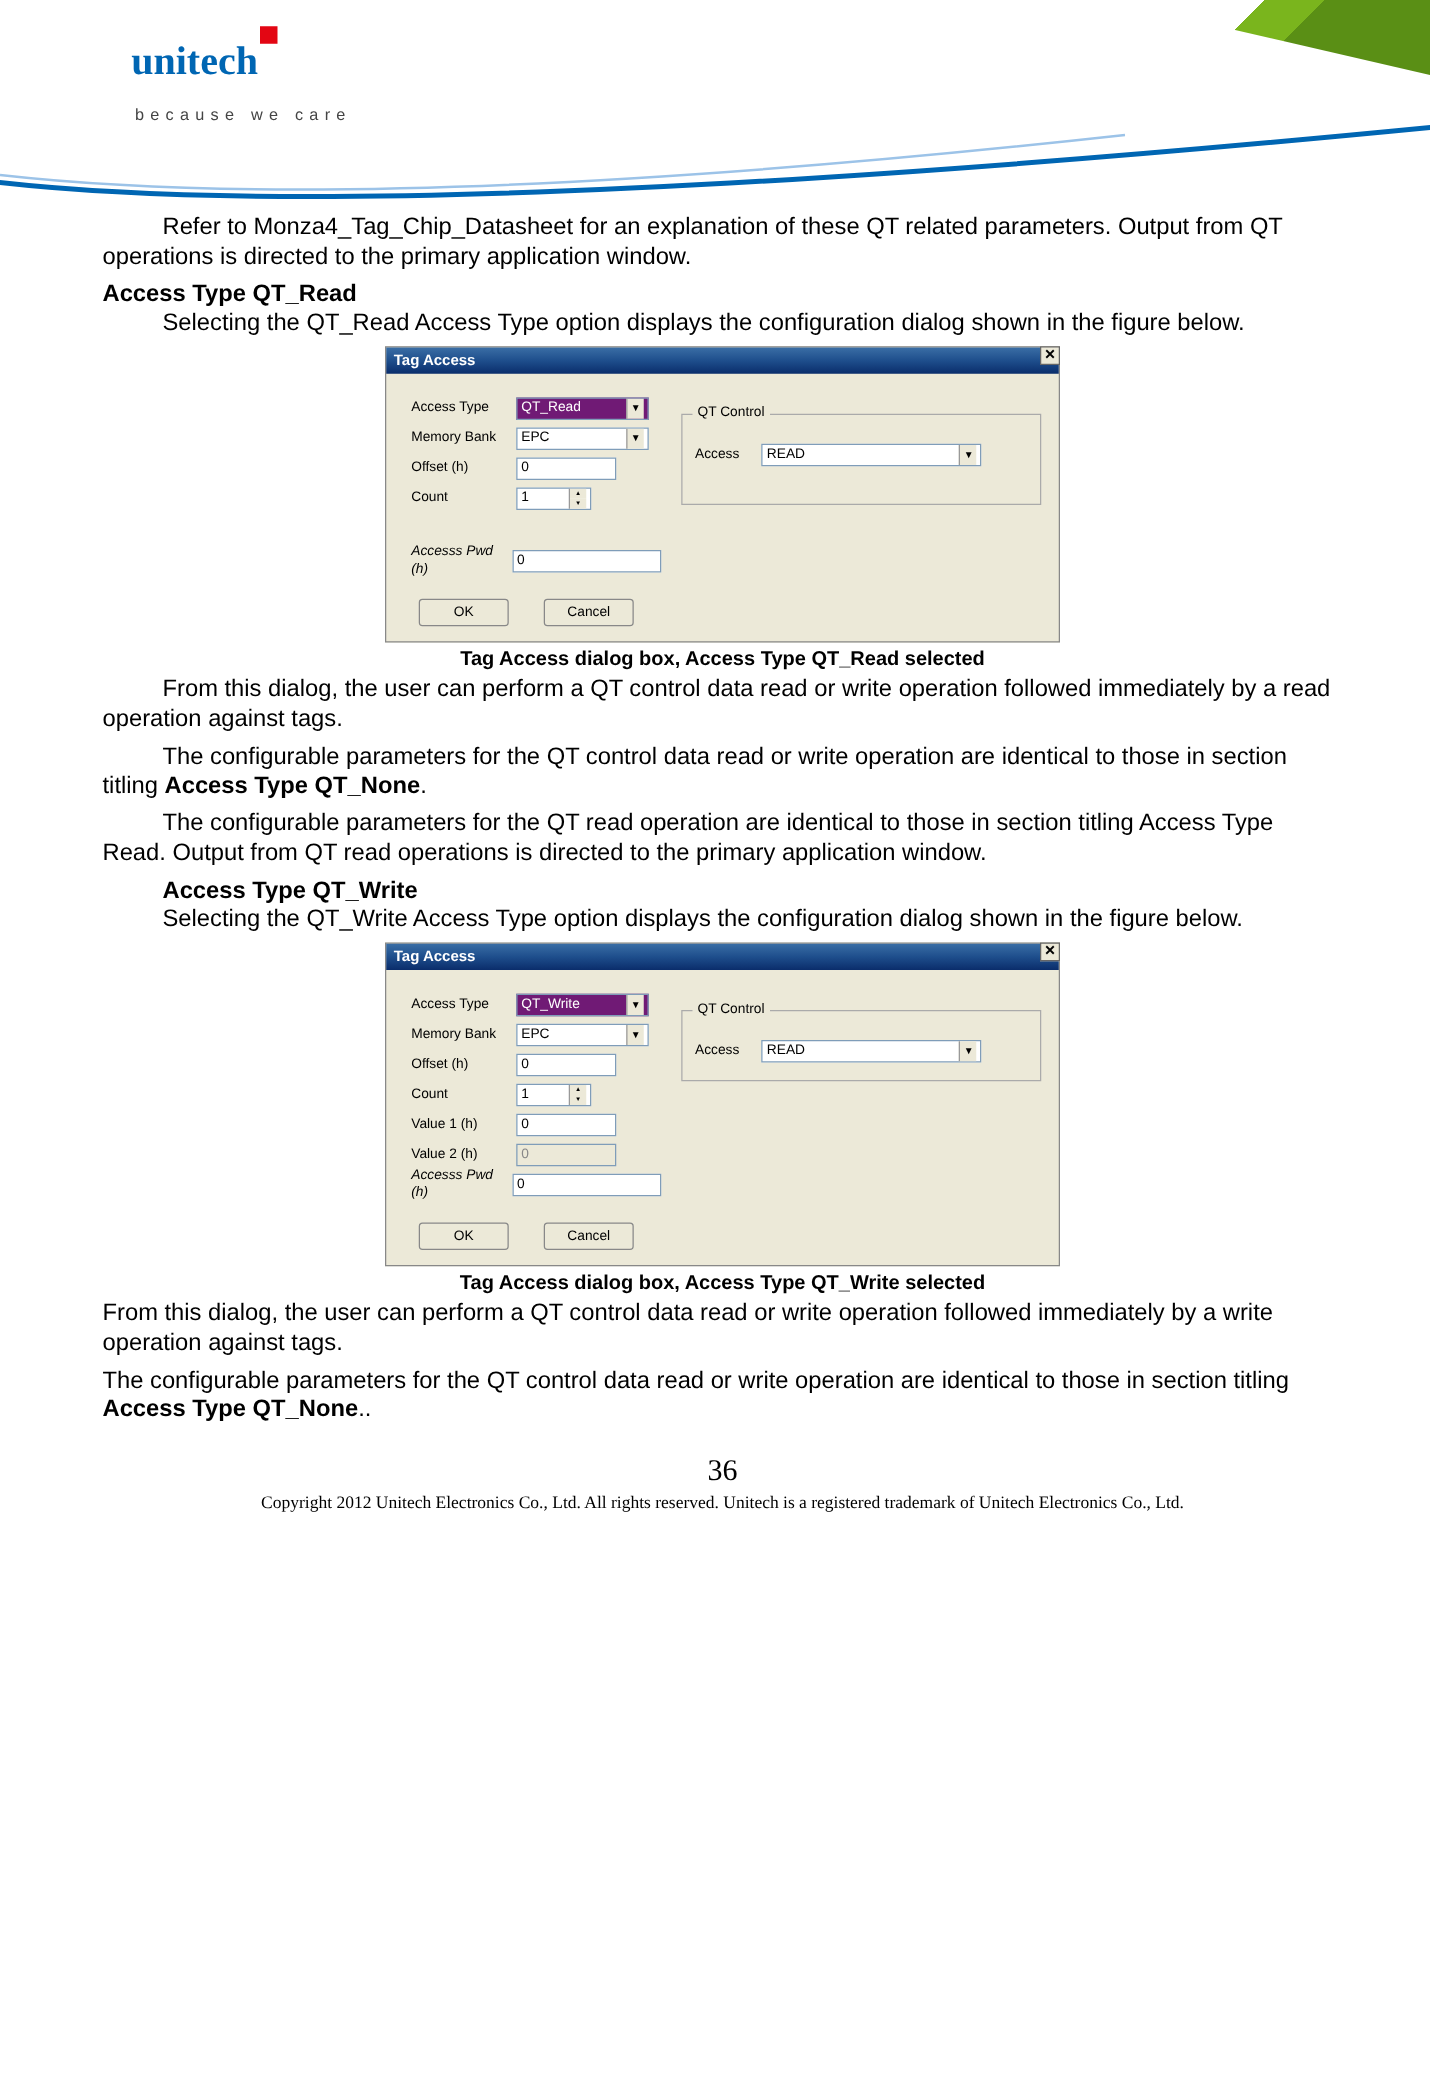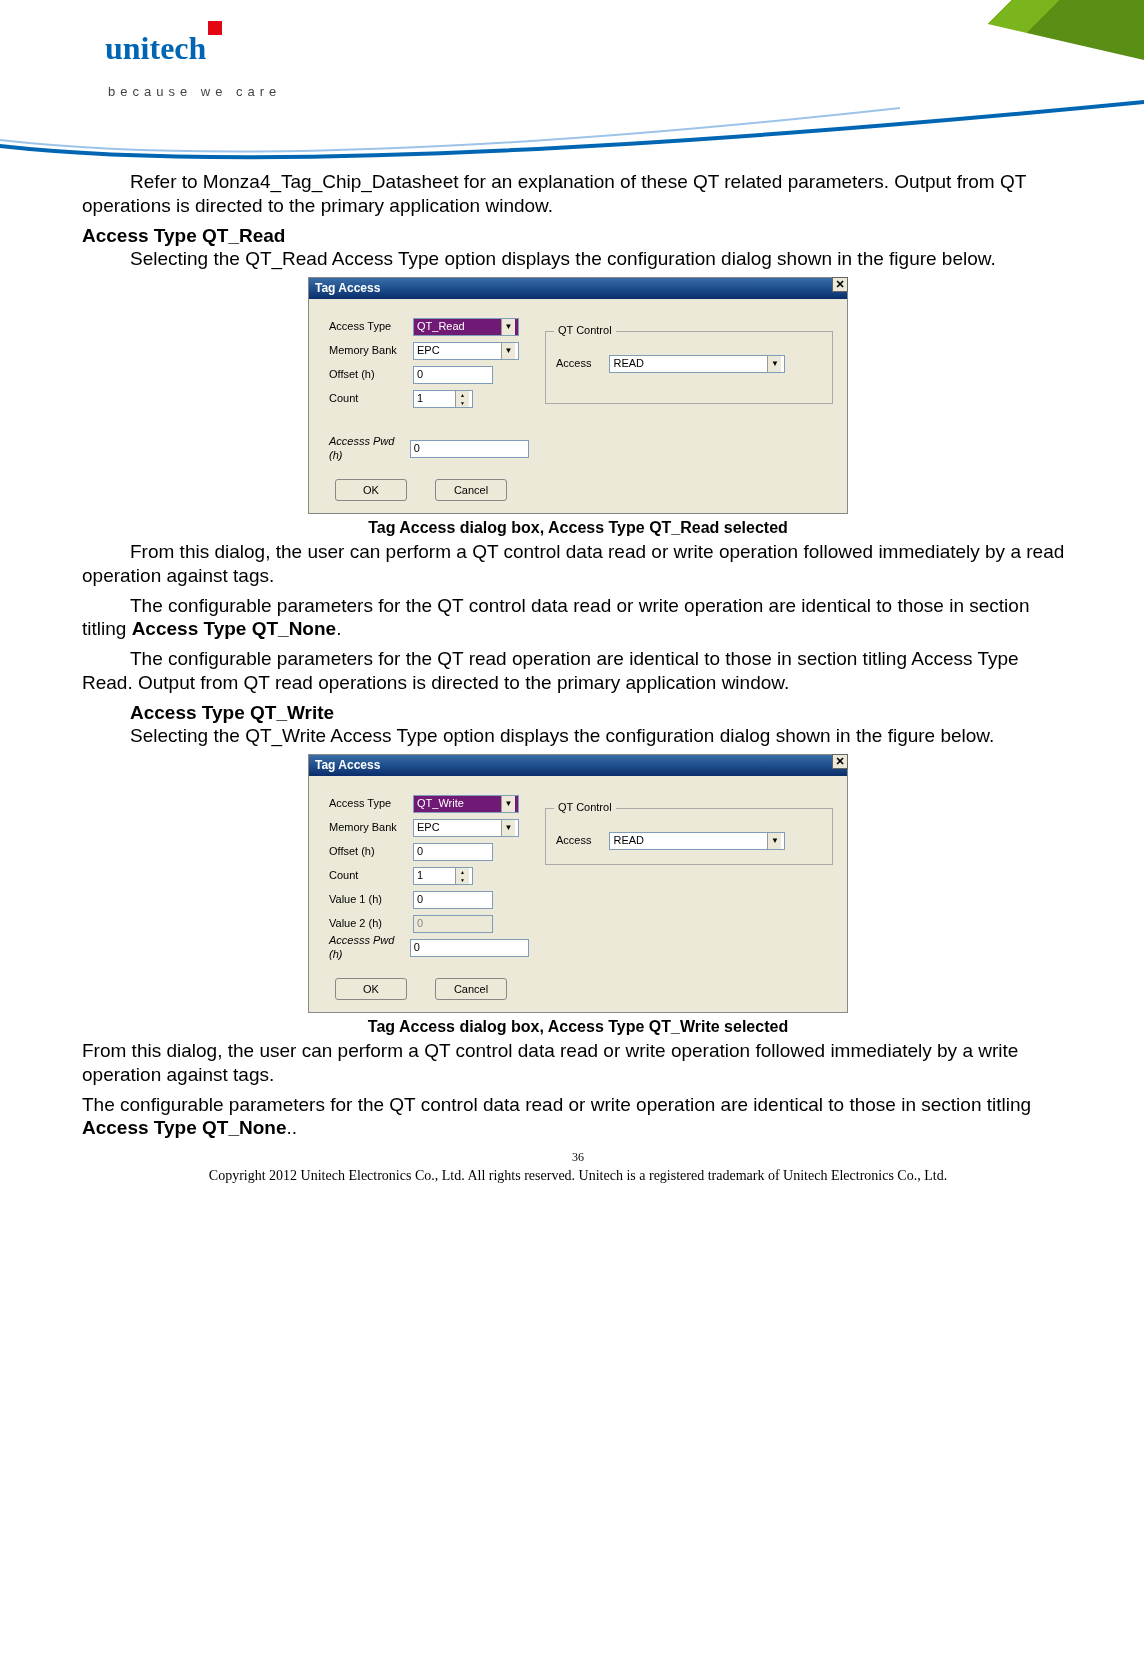--- a/index.html
+++ b/index.html
@@ -170,23 +170,23 @@
   }
   .winbtn {
     width: 72px; height: 22px;
     background: #ece9d8;
     border: 1px solid #888;
     border-radius: 3px;
     font-size: 11px;
   }
   .page-num {
     text-align: center;
-    font-size: 12px;
+    font-size: 24px;
     font-family: "Times New Roman", serif;
-    margin-top: 10px;
+    margin-top: 22px;
   }
   .copyright {
     text-align: center;
     font-size: 14px;
     font-family: "Times New Roman", serif;
     margin-top: 2px;
   }
   .bold-inline { font-weight: bold; }
 </style>
 </head>

